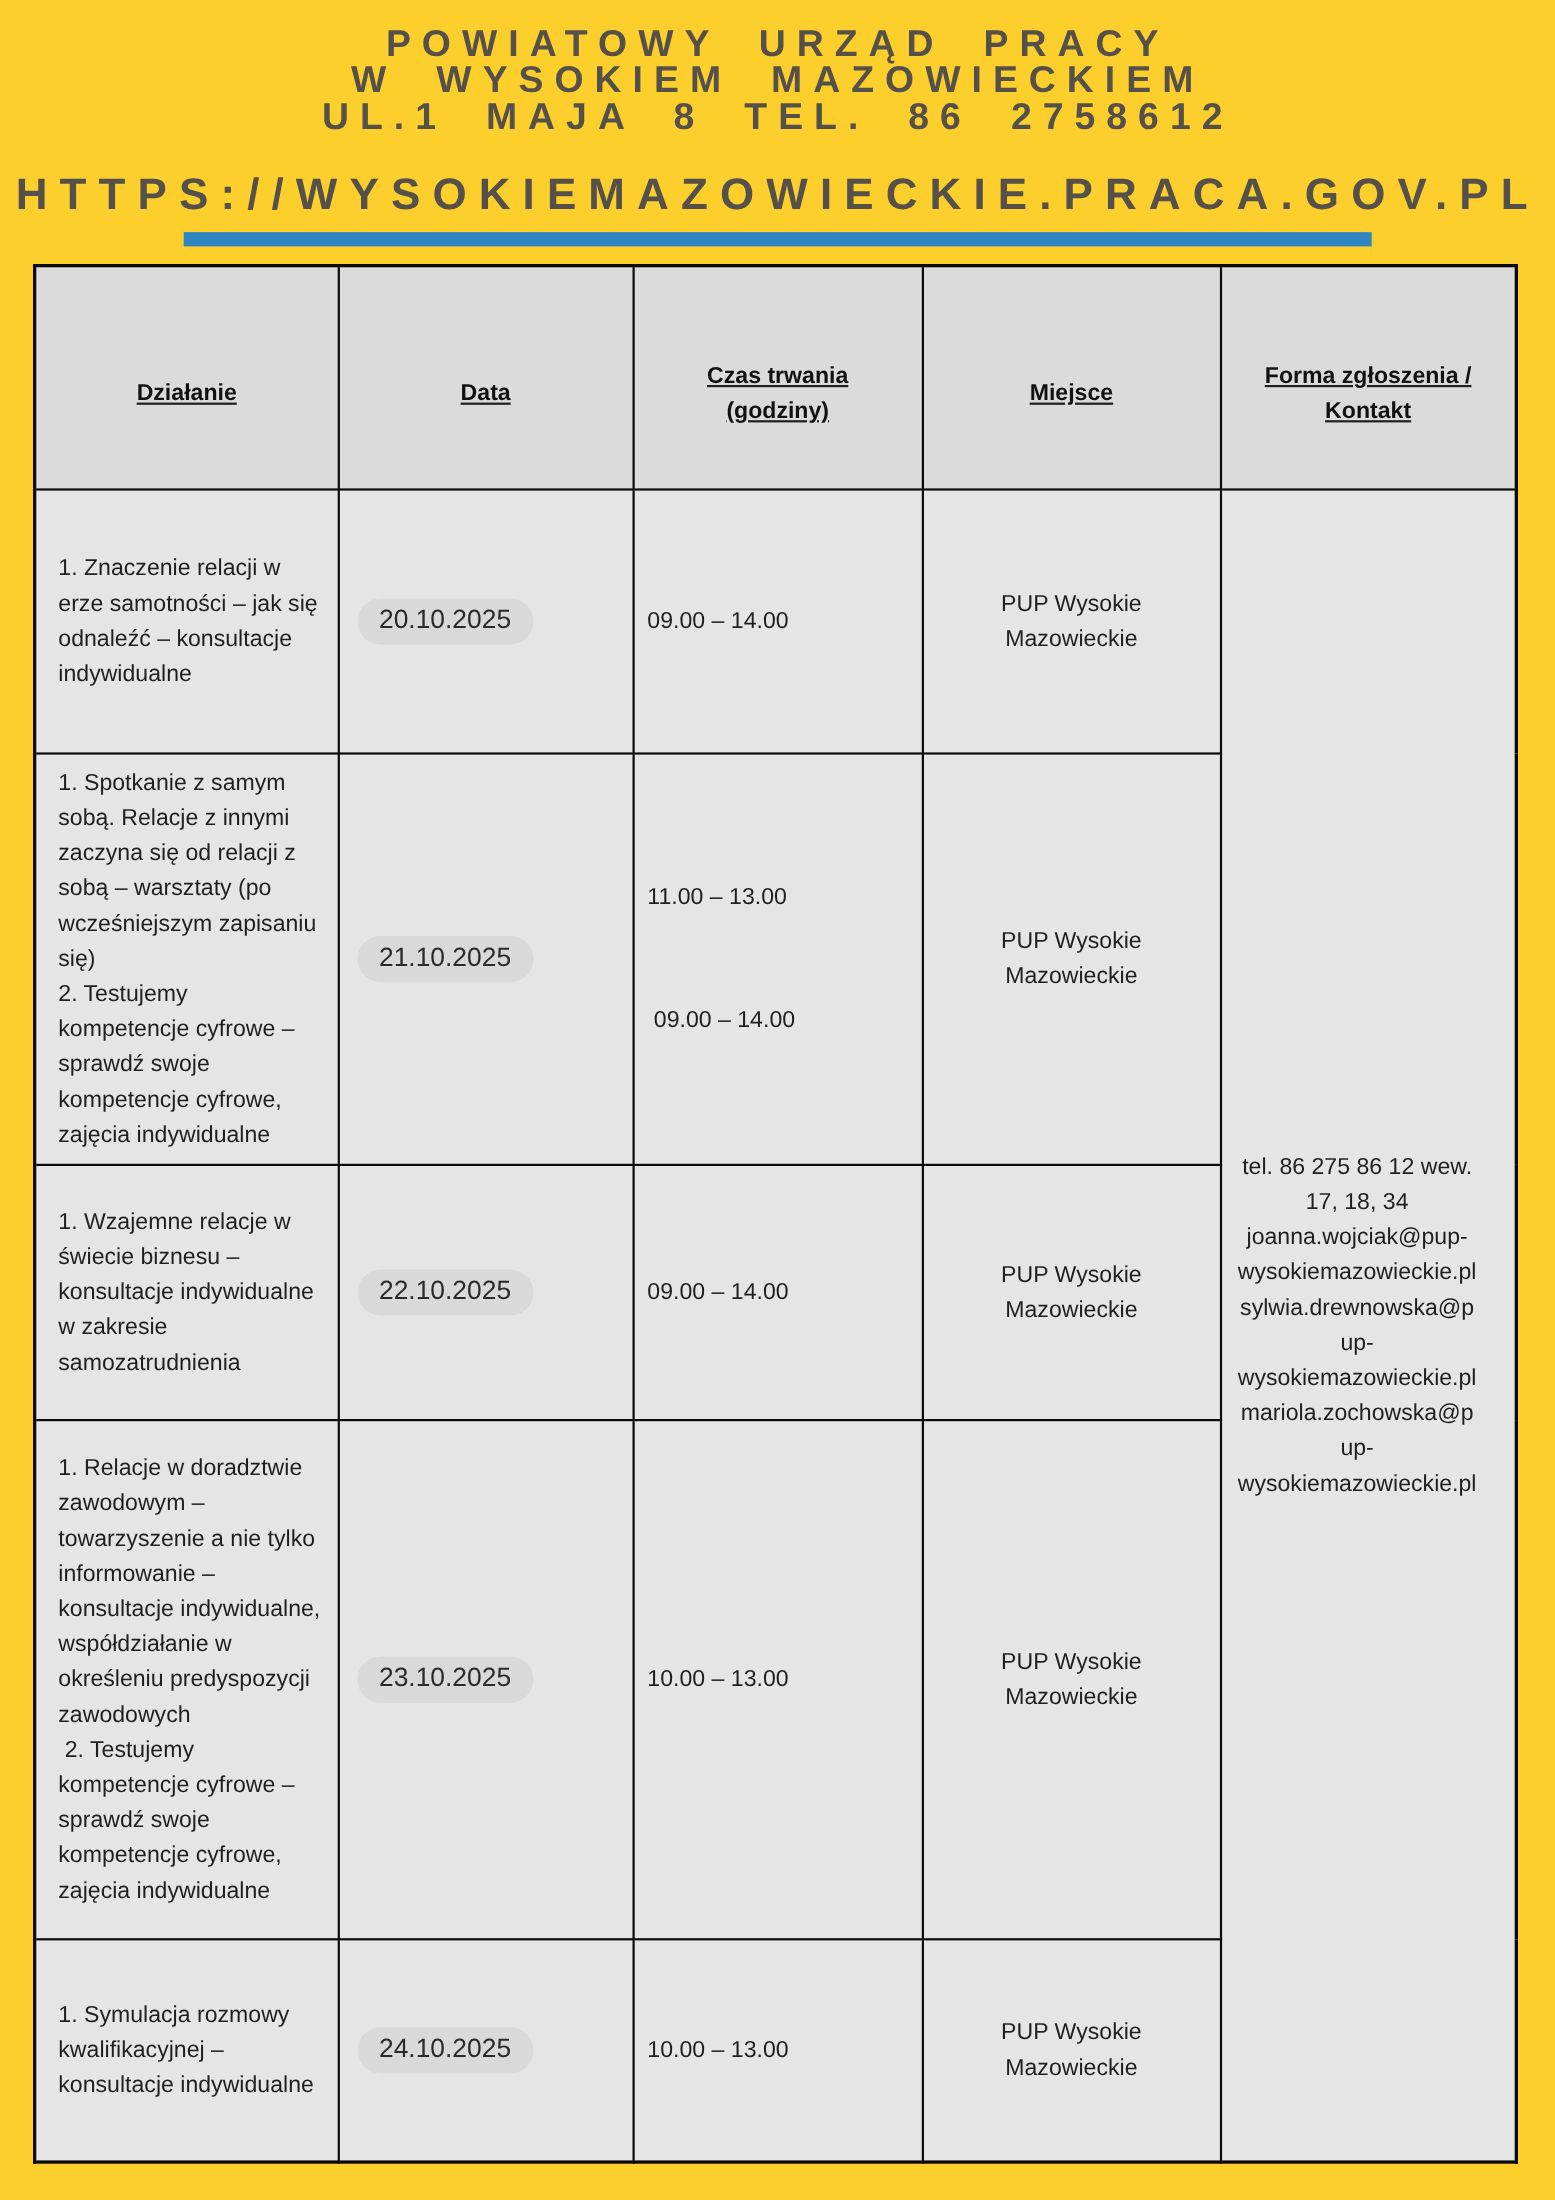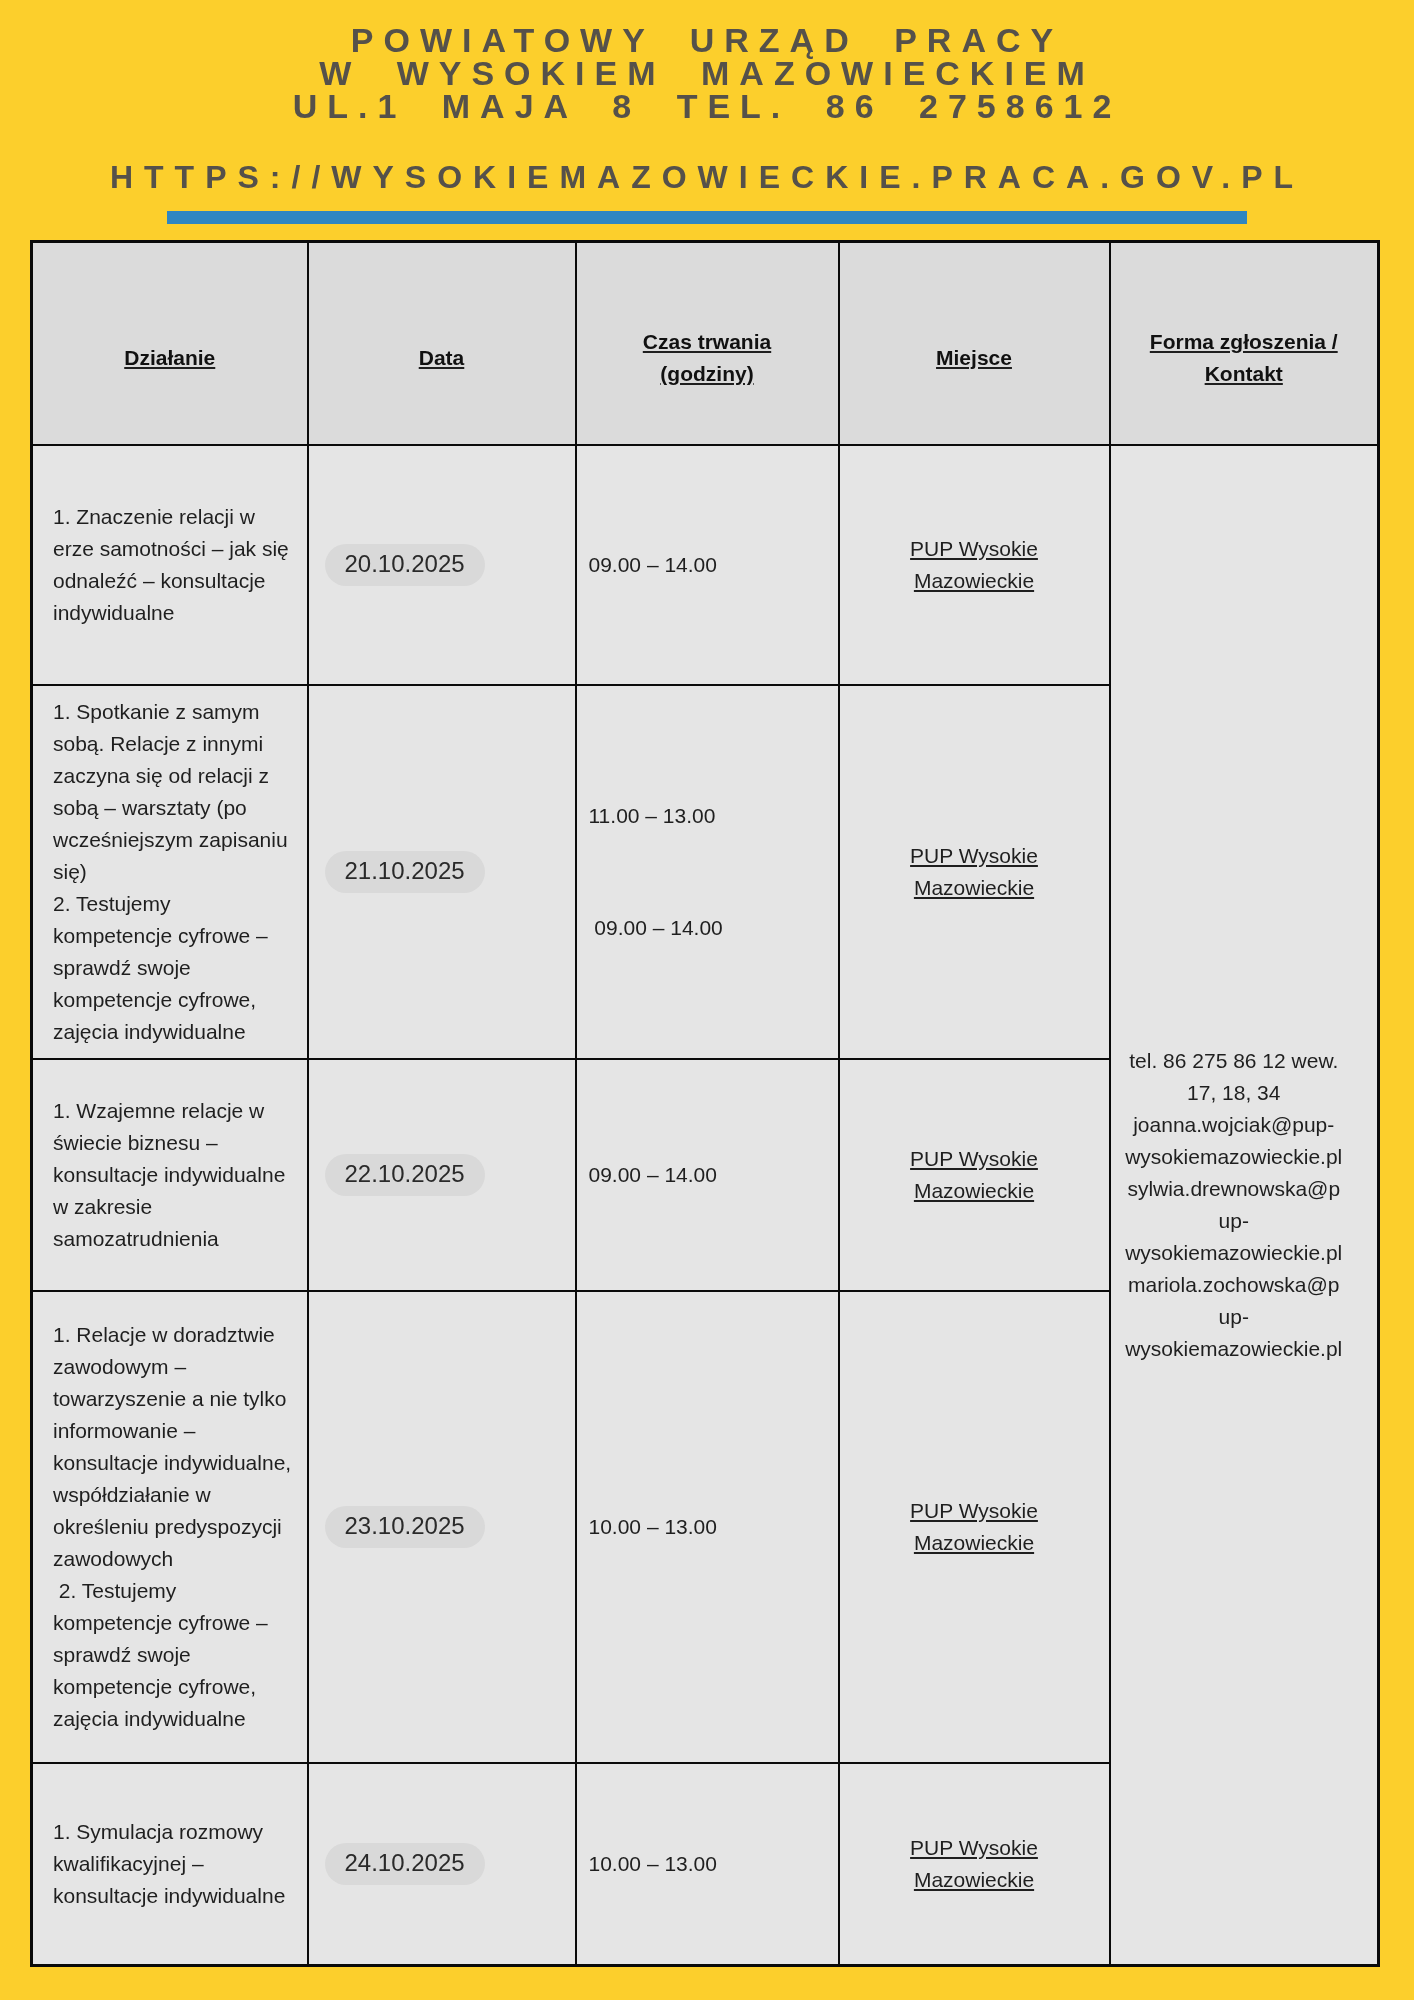--- a/index.html
+++ b/index.html
@@ -18,21 +18,21 @@
   
   .masthead { padding-top: 24px; text-align: center; color: #55514a; }
   .org-title .hline {
     font-size: 34px; font-weight: 700;
     letter-spacing: 10px; word-spacing: 16px;
     line-height: 33px;
     white-space: nowrap;
   }
   .org-url {
     margin-top: 38px;
-    font-size: 32px; font-weight: 700;
+    font-size: 40px; font-weight: 700;
     letter-spacing: 11px; word-spacing: 14px;
     line-height: 33px;
     white-space: nowrap;
   }
   .divider-bar {
     width: 1080px; height: 13px;
     margin: 17px auto 0 auto;
     background: #2f86c1;
   }
   
@@ -65,21 +65,21 @@
     display: inline-block;
     background: #d9d9d9;
     border-radius: 22px;
     padding: 4px 20px 6px 20px;
     font-size: 24px;
     color: #2a2a2a;
   }
   td.timecol { padding-left: 12px; text-align: left; margin-top: 16px; }
   .timecol .tline { white-space: pre-wrap; }
   .timecol .tline + .tline { margin-top: 80px; }
-  td.placecol { text-align: center; padding: 0 24px; text-decoration: underline; }
+  td.placecol { text-align: center; padding: 0 24px; }
   td.contactcol {
     text-align: left;
     padding: 0 32px 0 12px;
     line-height: 33px;
   }
   .contactcol .cline { overflow-wrap: anywhere; word-break: normal; text-align: center; }
   
   tr.r-hdr { height: 203px; text-decoration: underline; }
   tr.r-0 { height: 240px; }
   tr.r-1 { height: 370px; }

